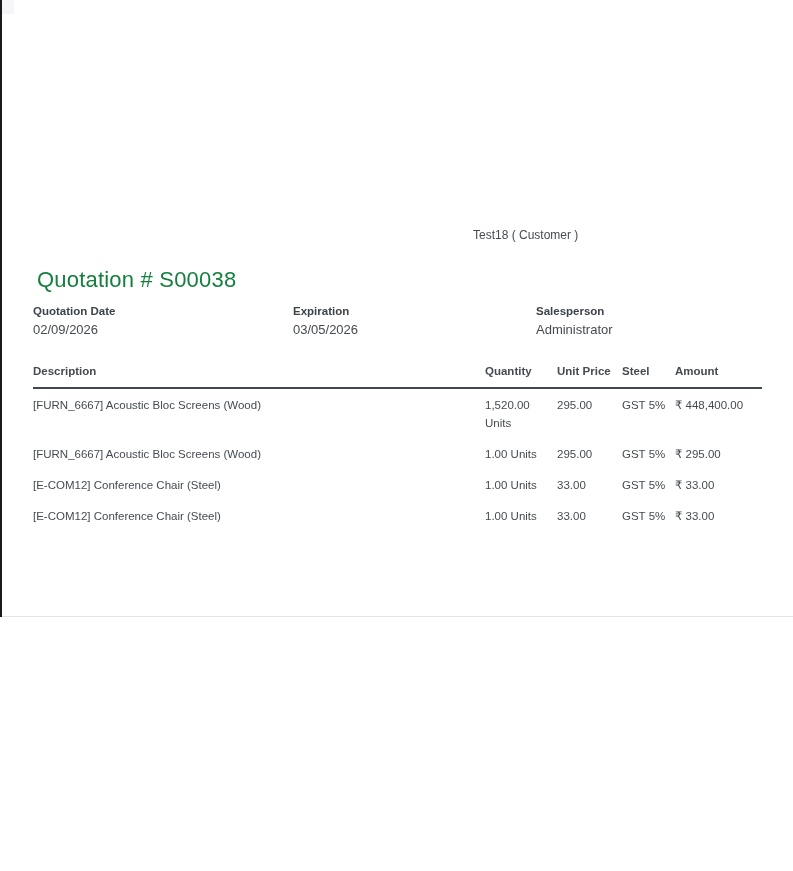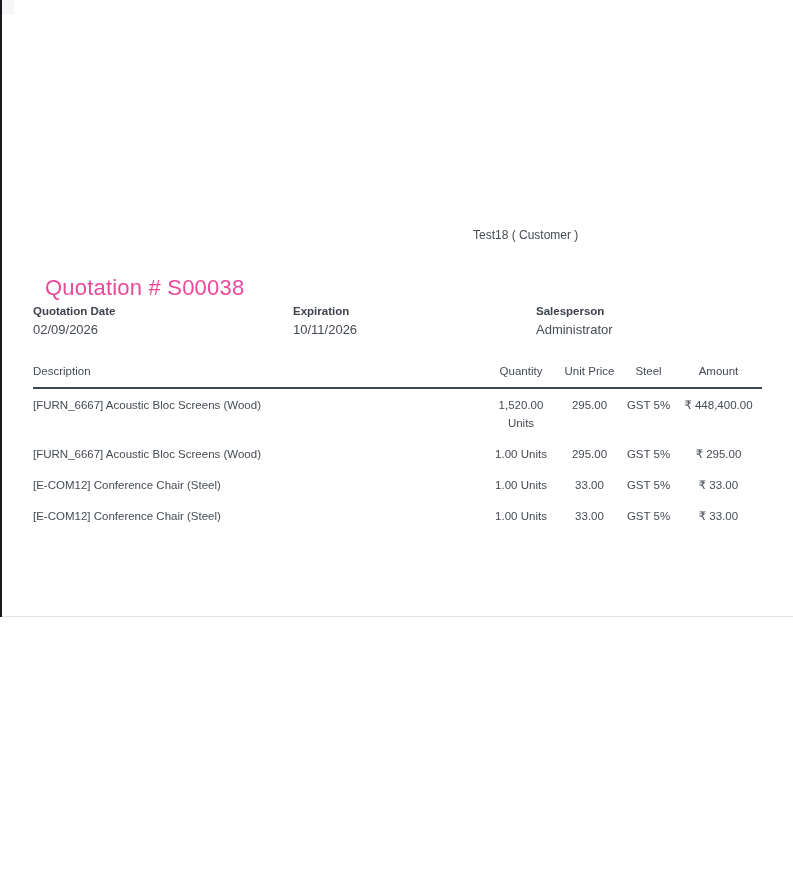--- a/index.html
+++ b/index.html
@@ -26,24 +26,24 @@
     position: absolute; left: 2px; right: 0; bottom: 0;
     height: 1px;
     background: #e4e4e7;
   }
   .customer {
     position: absolute; left: 473px; top: 227px;
     font-size: 12px; line-height: 16px;
   }
   .title {
     position: absolute; left: 33px; top: 261px;
-    margin: 12px;
+    margin: 4px;
     font-size: 22px; line-height: 30px;
     font-weight: 500;
-    color: #ec4899;
+    color: #15803d;
     letter-spacing: 0.2px;
   }
   .info-row {
     position: absolute; left: 33px; top: 302px;
     width: 729px; height: 40px;
   }
   .info-col { position: absolute; top: 0; }
   .info-col.c1 { left: 0; }
   .info-col.c2 { left: 260px; }
   .info-col.c3 { left: 503px; }
@@ -59,34 +59,34 @@
     border-collapse: collapse;
     table-layout: fixed;
     font-size: 11.5px;
   }
   table.lines col.c-desc   { width: 452px; }
   table.lines col.c-qty    { width: 72px; }
   table.lines col.c-price  { width: 65px; }
   table.lines col.c-tax    { width: 53px; }
   table.lines col.c-amount { width: 87px; }
   table.lines th {
-    font-weight: 400;
+    font-weight: 700;
     padding: 0 0 7px 0;
     line-height: 18px;
     border-bottom: 2px solid #3f4750;
     color: #454b52;
     margin-left: 12px;
   }
   table.lines td {
     padding: 7px 0 6px 0;
     line-height: 18px;
     vertical-align: top;
   }
   .al { text-align: left; }
-  .ar { text-align: center; }
+  .ar { text-align: left; }
   .line-note { line-height: 18px; }
 </style>
 </head>
 <body>
 
 <div class="page">
   <div class="edge-left"></div>
   <div class="corner-sq"></div>
   <div class="edge-bottom"></div>
 
@@ -94,21 +94,21 @@
 
   <h1 class="title">Quotation # S00038</h1>
 
   <div class="info-row">
     <div class="info-col c1">
       <div class="info-label">Quotation Date</div>
       <div class="info-value">02/09/2026</div>
     </div>
     <div class="info-col c2">
       <div class="info-label">Expiration</div>
-      <div class="info-value">10/11/2026</div>
+      <div class="info-value">03/05/2026</div>
     </div>
     <div class="info-col c3">
       <div class="info-label">Salesperson</div>
       <div class="info-value">Administrator</div>
     </div>
   </div>
 
   <table class="lines">
     <colgroup>
       <col class="c-desc">

